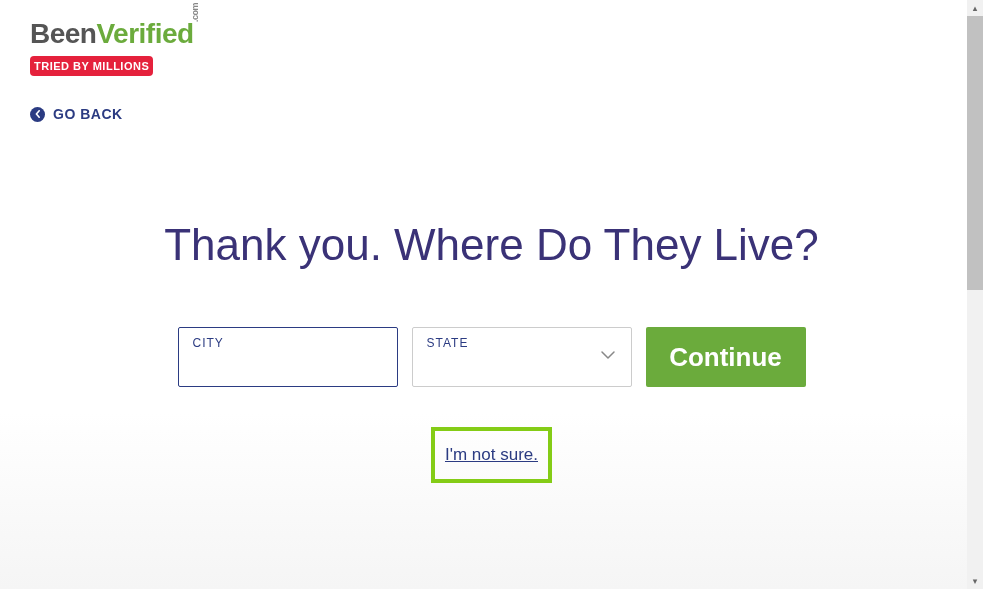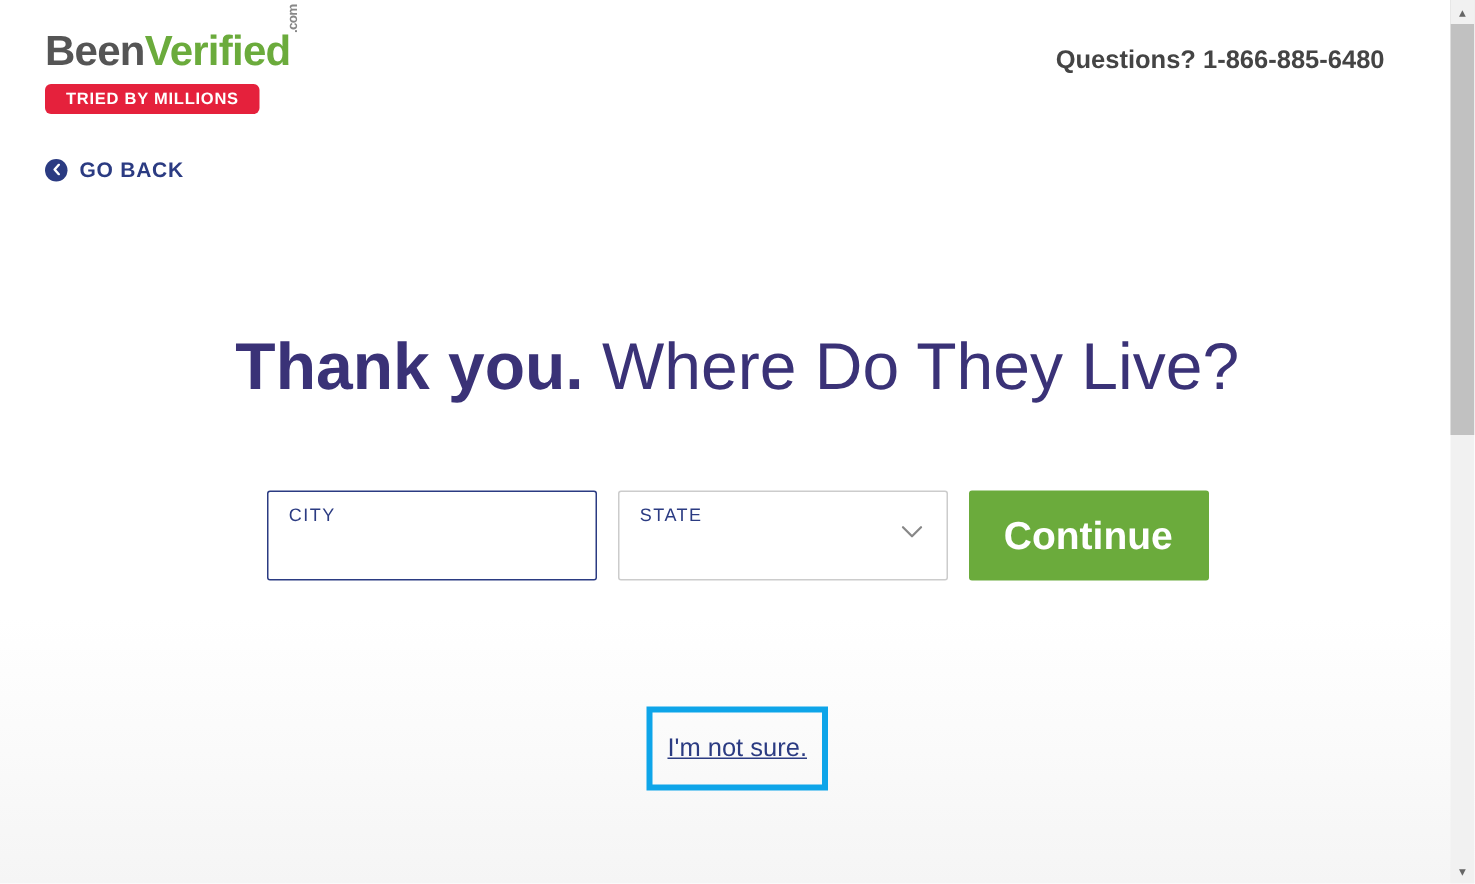--- a/index.html
+++ b/index.html
@@ -65,21 +65,21 @@
       top: 2px;
       transform: rotate(-90deg);
       transform-origin: left top;
     }
     .badge {
       background: #e5213c;
       color: #ffffff;
       font-size: 11px;
       font-weight: 700;
       letter-spacing: 0.5px;
-      padding: 4px 14px;
+      padding: 4px 4px;
       border-radius: 4px;
       margin-top: 8px;
     }
     .questions {
       color: #444444;
       font-size: 17px;
       font-weight: 700;
       margin-top: 10px;
       margin-right: 20px;
     }
@@ -111,21 +111,21 @@
       padding-top: 95px;
     }
     .heading {
       font-size: 44px;
       font-weight: 400;
       color: #3a3277;
       line-height: 1.25;
       max-width: 700px;
       margin: 0 auto;
     }
-    .heading .thanks { font-weight: 700; }
+    .heading .thanks { font-weight: 400; }
     .form-row {
       display: flex;
       justify-content: center;
       align-items: flex-end;
       gap: 14px;
       margin-top: 55px;
     }
     .field {
       position: relative;
       width: 220px;
@@ -173,23 +173,22 @@
       width: 160px;
       height: 60px;
       cursor: pointer;
     }
     .notsure-wrap {
       display: flex;
       justify-content: center;
       margin-top: 40px;
     }
     .notsure-box {
-      border: 4px solid #0ea5e9;
+      border: 4px solid #84cc16;
       padding: 14px 10px;
-      margin-top: 44px;
     }
     .notsure-link {
       color: #2b3b82;
       font-size: 17px;
       text-decoration: underline;
       cursor: pointer;
     }
   </style>
 </head>
 <body>
@@ -199,21 +198,20 @@
 <div class="scroll-arrow-top">▴</div>
 <div class="scroll-arrow-bottom">▾</div>
 
 <div class="header">
   <div class="logo-wrap">
     <div class="logo">
       <span class="been">Been</span><span class="verified">Verified</span><span class="com">.com</span>
     </div>
     <div class="badge">TRIED BY MILLIONS</div>
   </div>
-  <div class="questions">Questions? 1-866-885-6480</div>
 </div>
 
 <div class="goback-row">
   <span class="goback">
     <span class="goback-icon">
       <svg viewBox="0 0 10 10">
           <path d="M6.5 1 L3 5 L6.5 9" stroke="#ffffff" stroke-width="2" fill="none" stroke-linecap="round" stroke-linejoin="round"></path>
         </svg>
     </span>
     <span>GO BACK</span>

